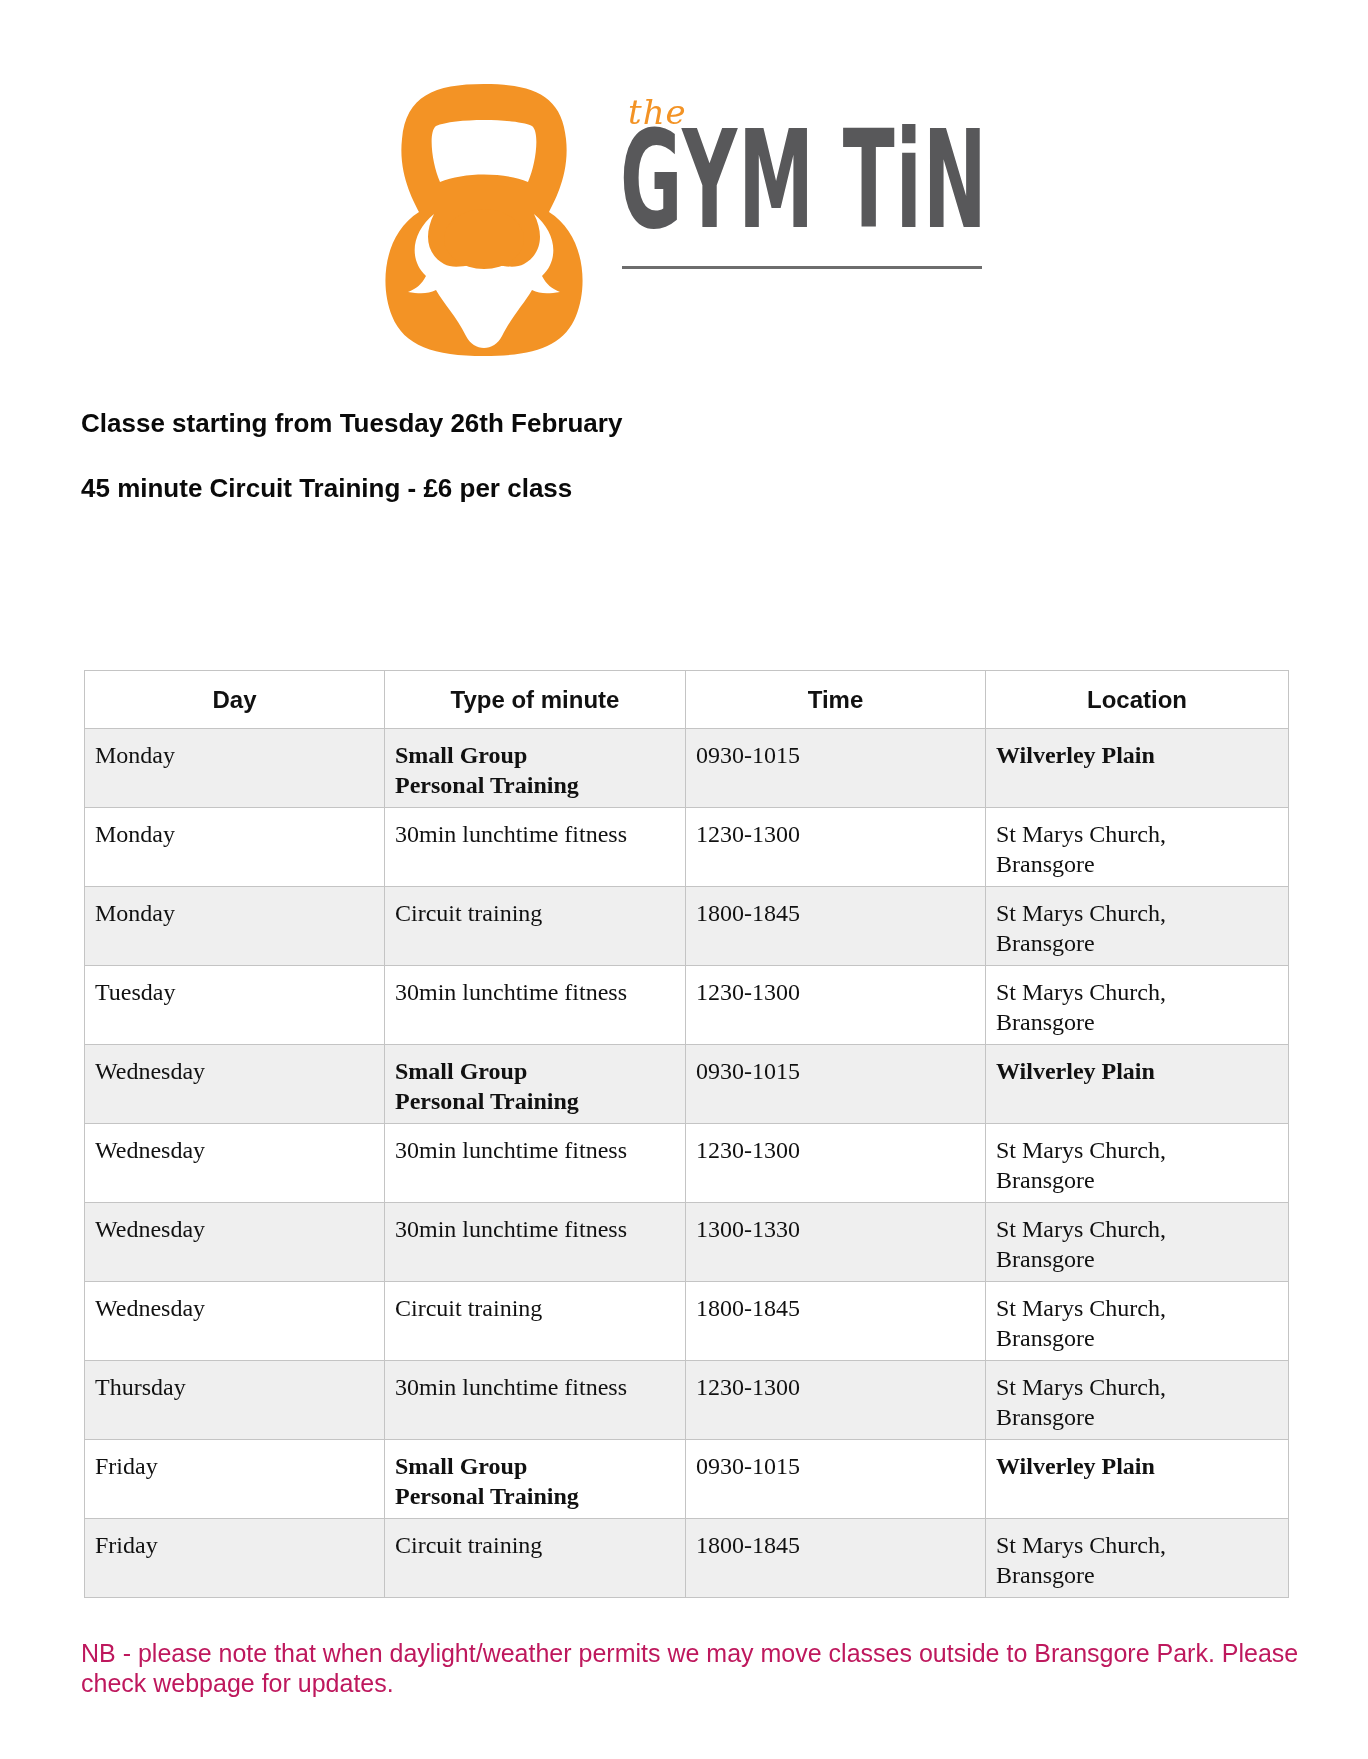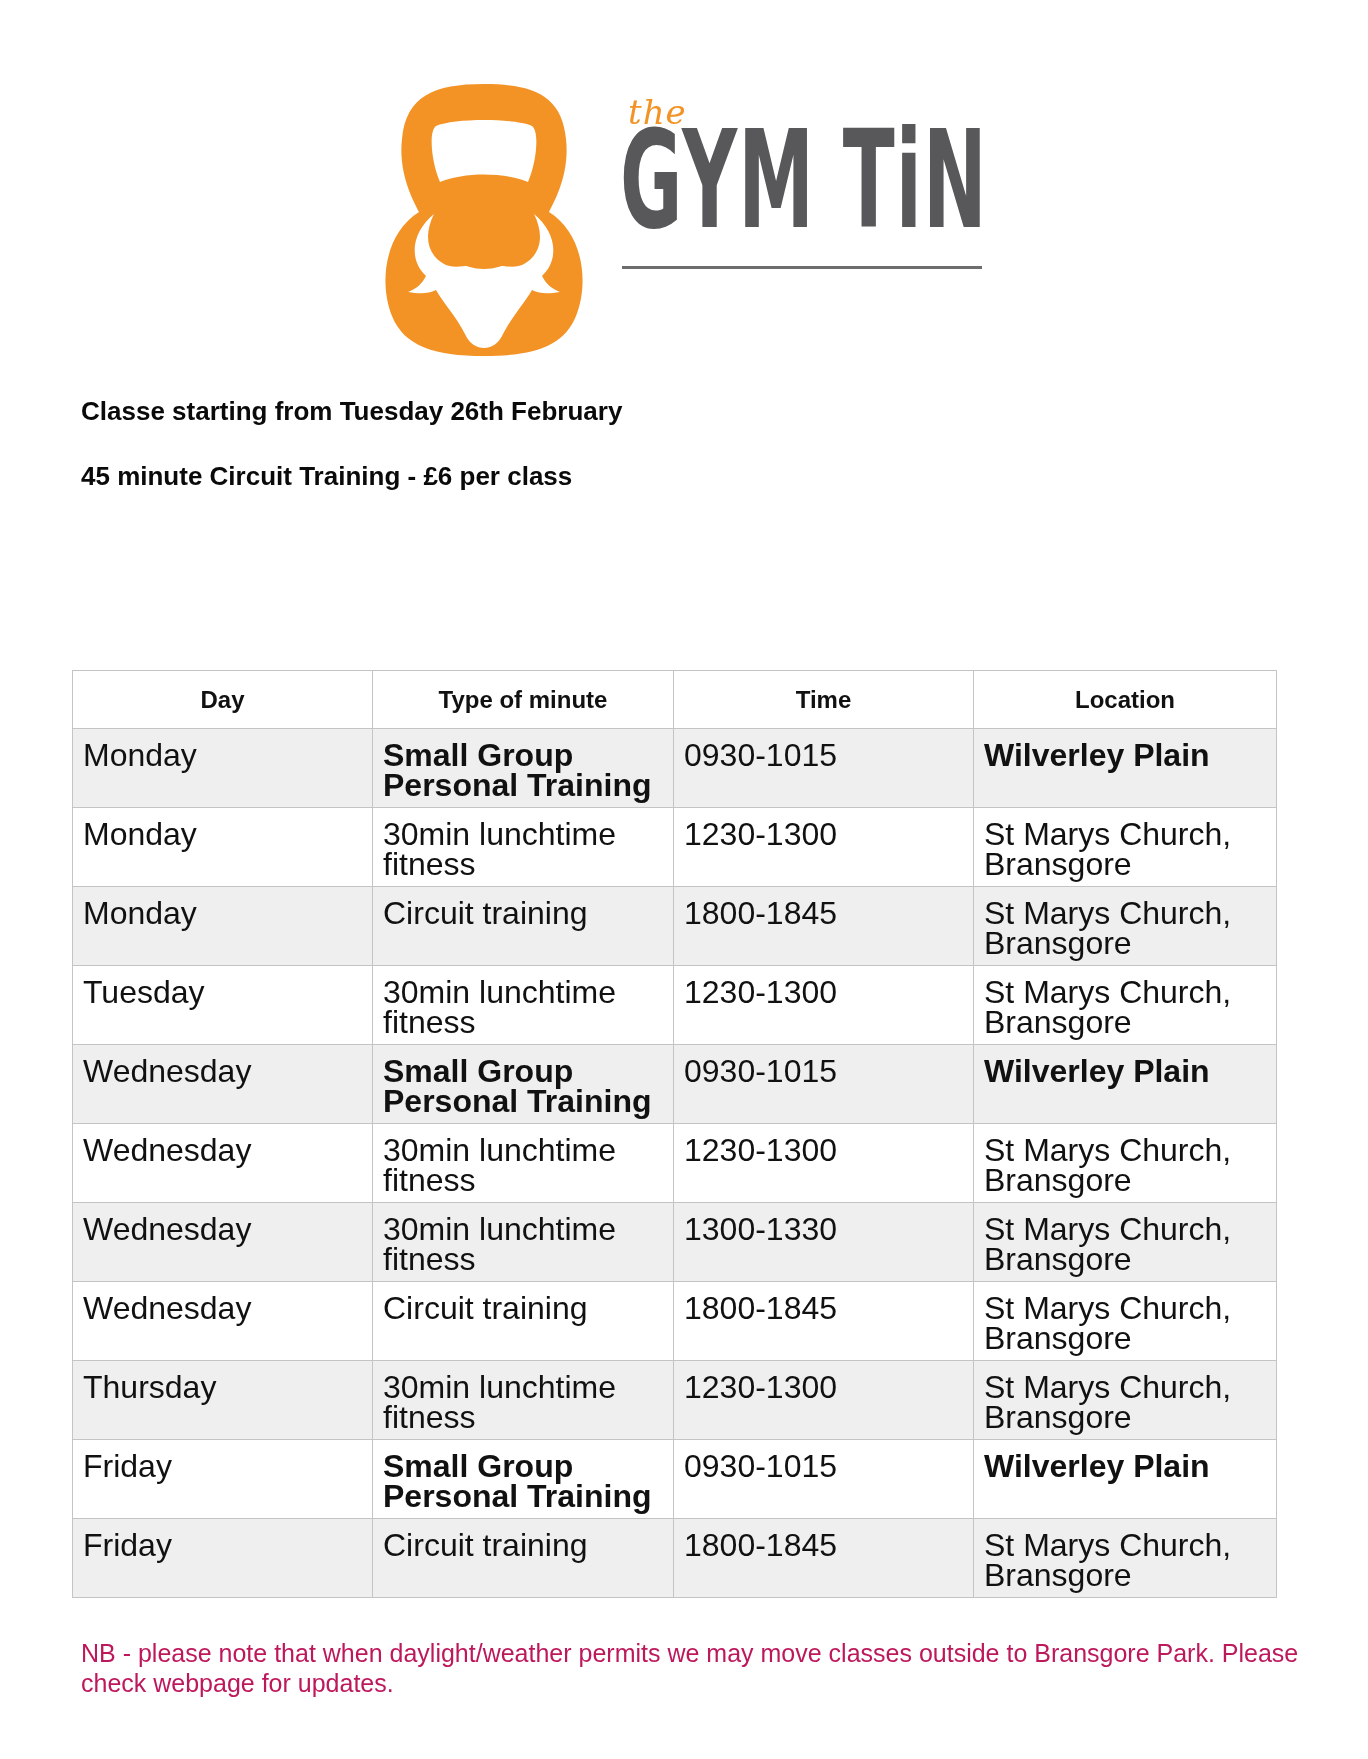--- a/index.html
+++ b/index.html
@@ -13,35 +13,35 @@
               font-style:italic; font-size:34px; color:#f39325; letter-spacing:1px; }
   .logo-name { position:absolute; left:236px; top:26px; font-family:"DejaVu Sans", sans-serif;
                font-weight:bold; font-size:136px; line-height:140px; color:#58585a;
                letter-spacing:2px; transform:scaleX(0.56); transform-origin:left top;
                white-space:nowrap; }
   .logo-rule { position:absolute; left:238px; top:182px; width:360px; height:3px; background:#6d6d6d; }
   .logo-url { position:absolute; left:238px; top:208px; font-family:"Liberation Sans", sans-serif;
               font-size:42px; line-height:46px; color:#f39325; letter-spacing:1px; white-space:nowrap; }
 
   
-  .headings { position:absolute; left:81px; top:396px; }
+  .headings { position:absolute; left:81px; top:408px; }
   .heading { font-weight:bold; font-size:26px; line-height:30px; height:65px; white-space:nowrap; color:#0a0a0a; }
 
   
-  table.schedule { position:absolute; left:72px; top:670px; width:1204px; border-collapse:collapse;
+  table.schedule { position:absolute; left:84px; top:670px; width:1204px; border-collapse:collapse;
                    table-layout:fixed; }
   table.schedule col.c1 { width:300px; }
   table.schedule col.c2 { width:301px; }
   table.schedule col.c3 { width:300px; }
   table.schedule col.c4 { width:303px; }
   table.schedule th, table.schedule td { border:1px solid #c4c4c4; vertical-align:top; }
   table.schedule th { height:57px; font-size:24px; font-weight:bold; text-align:center;
                       vertical-align:middle; padding:0; background:#fff; }
-  table.schedule td { height:79px; font-size:32px; line-height:30px; padding:11px 10px 0 10px;
-                      box-sizing:border-box; }
+  table.schedule td { height:79px; font-size:24px; line-height:30px; padding:11px 10px 0 10px;
+                      box-sizing:border-box;font-family:Liberation Serif, serif; }
   table.schedule tr.shade td { background:#efefef; }
   table.schedule tr.plain td { background:#ffffff; }
   .bold { font-weight:bold; }
 
   
   .note { position:absolute; left:81px; top:1638px; width:1230px; font-size:25px; line-height:30px; color:#be185d; }
 </style>
 </head>
 <body>
 

